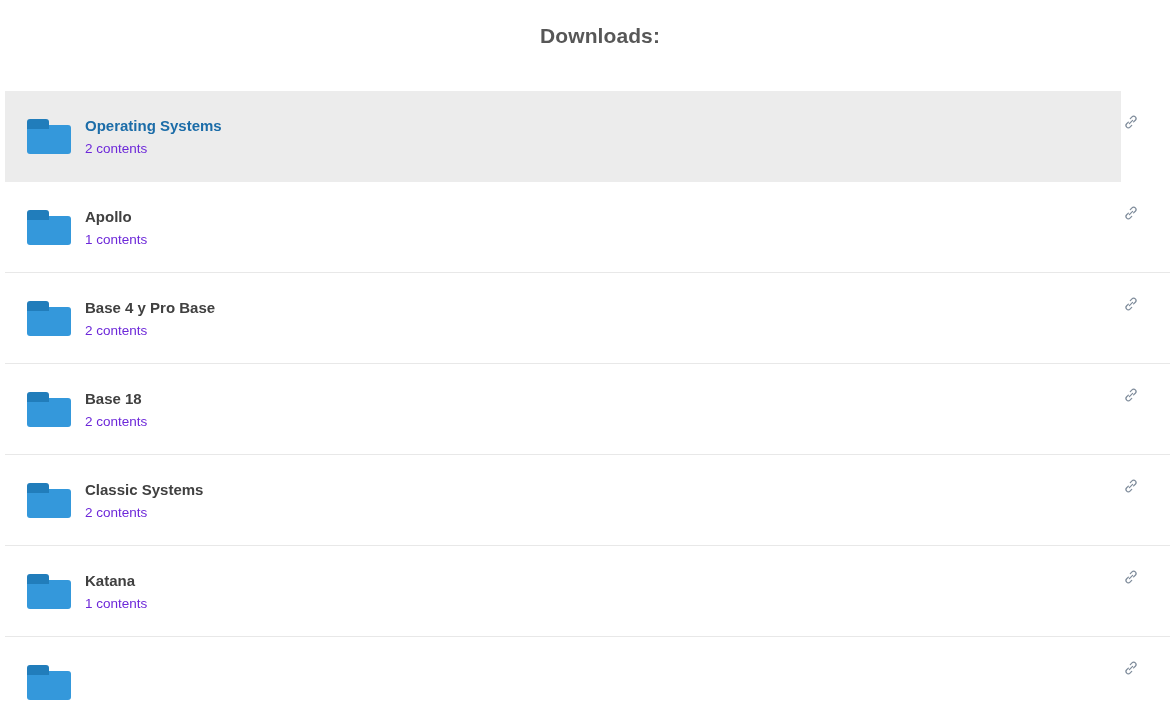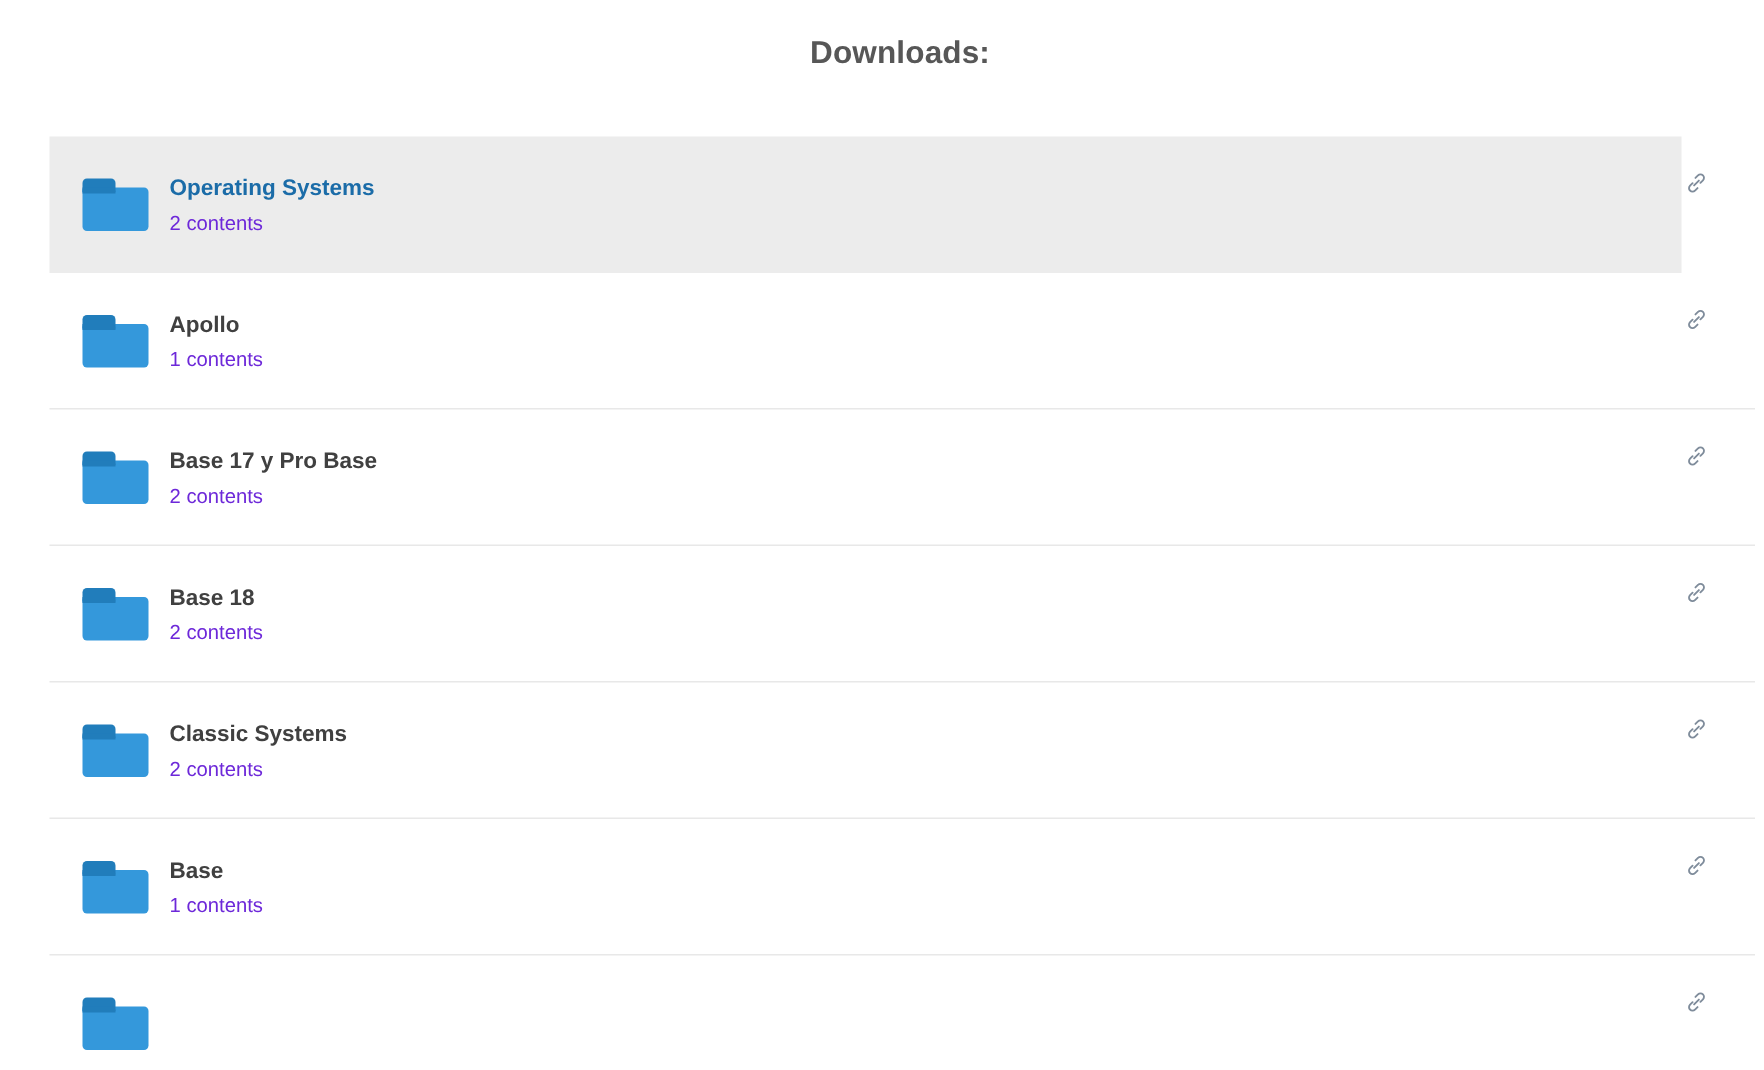--- a/index.html
+++ b/index.html
@@ -38,21 +38,20 @@
     margin-top: 42px;
   }
 
   .folder-row {
     position: relative;
     height: 91px;
     display: flex;
     align-items: center;
     padding-left: 27px;
     cursor: pointer;
-    margin-left: 28px;
   }
 
   
   .folder-row .row-bg {
     position: absolute;
     left: 5px;
     right: 55px;
     top: 0;
     bottom: 0;
     background: transparent;
@@ -210,21 +209,21 @@
     </li>
     <li class="folder-row">
       <span class="row-bg"></span>
       <span class="row-sep"></span>
       <span class="folder-icon">
         <span class="body"></span>
         <span class="tab"></span>
         <span class="notch"></span>
       </span>
       <span class="folder-text">
-        <span class="folder-name">Base 17 y Pro Base</span>
+        <span class="folder-name">Base 4 y Pro Base</span>
         <span class="folder-count">2 contents</span>
       </span>
       <span class="link-action">
         <svg viewBox="0 0 16 16" xmlns="http://www.w3.org/2000/svg">
           <g fill="none" stroke="#7f8c9b" stroke-width="1.25" stroke-linecap="round">
             <path d="M6.4 9.6 L9.6 6.4"></path>
             <path d="M7.3 4.6 L9.0 2.9 a2.3 2.3 0 0 1 3.3 3.3 L10.6 7.9"></path>
             <path d="M8.7 11.4 L7.0 13.1 a2.3 2.3 0 0 1 -3.3 -3.3 L5.4 8.1"></path>
           </g>
         </svg>
@@ -276,21 +275,21 @@
     </li>
     <li class="folder-row">
       <span class="row-bg"></span>
       <span class="row-sep"></span>
       <span class="folder-icon">
         <span class="body"></span>
         <span class="tab"></span>
         <span class="notch"></span>
       </span>
       <span class="folder-text">
-        <span class="folder-name">Base</span>
+        <span class="folder-name">Katana</span>
         <span class="folder-count">1 contents</span>
       </span>
       <span class="link-action">
         <svg viewBox="0 0 16 16" xmlns="http://www.w3.org/2000/svg">
           <g fill="none" stroke="#7f8c9b" stroke-width="1.25" stroke-linecap="round">
             <path d="M6.4 9.6 L9.6 6.4"></path>
             <path d="M7.3 4.6 L9.0 2.9 a2.3 2.3 0 0 1 3.3 3.3 L10.6 7.9"></path>
             <path d="M8.7 11.4 L7.0 13.1 a2.3 2.3 0 0 1 -3.3 -3.3 L5.4 8.1"></path>
           </g>
         </svg>

